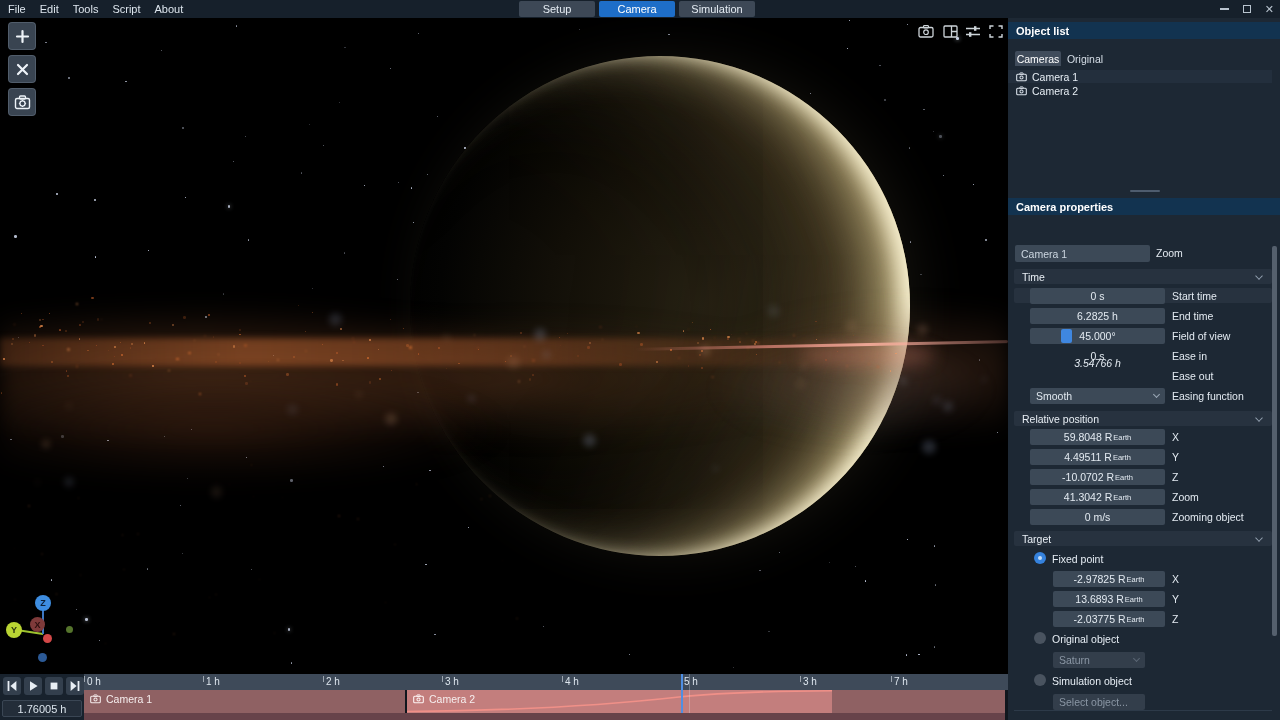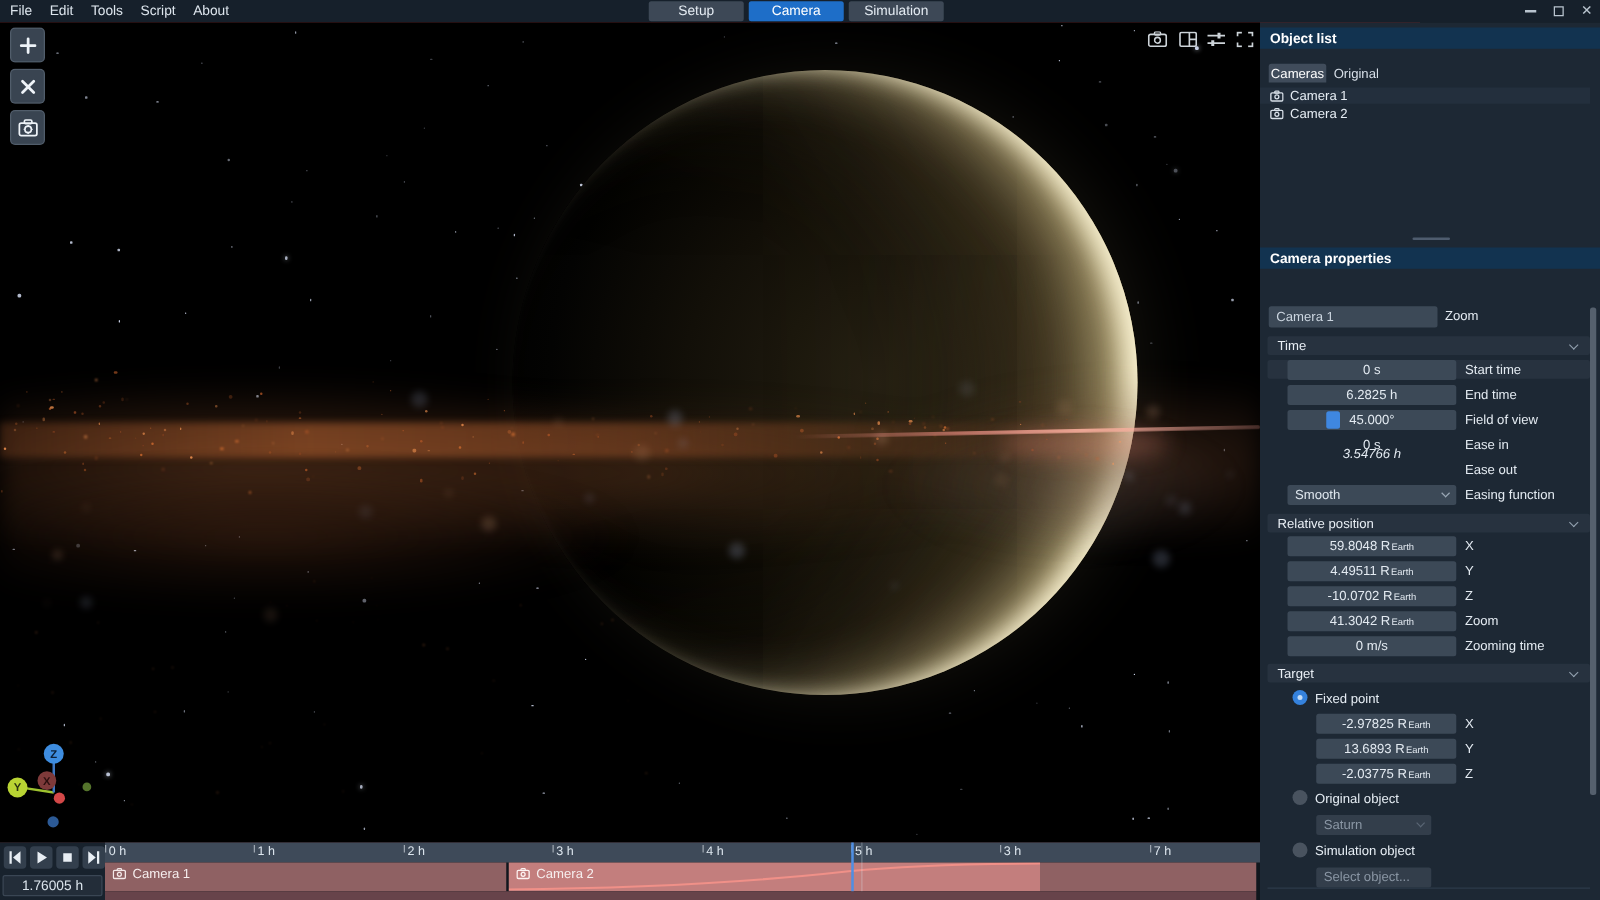--- a/index.html
+++ b/index.html
@@ -664,21 +664,21 @@
         </div>
       <div class="row-label" style="top:273px;">Z</div>
       <div class="field" style="top:293px;">
         <span>41.3042 R</span>
           <sub>Earth</sub>
         </div>
       <div class="row-label" style="top:293px;">Zoom</div>
       <div class="field" style="top:313px;">
         <span>0 m/s</span>
         </div>
-      <div class="row-label" style="top:313px;">Zooming time</div>
+      <div class="row-label" style="top:313px;">Zooming object</div>
 
       <div class="sec-bar" style="top:335px;">
         <span>Target</span>
         <span class="chev"></span>
       </div>
       <div class="radio sel" style="left:26px;top:356px;"></div>
       <div class="radio-label" style="top:357px;text-align:right;">Fixed point</div>
       <div class="field" style="left:45px;width:112px;top:375px;">
         <span>-2.97825 R</span>
           <sub>Earth</sub>
@@ -715,21 +715,21 @@
 
   <div class="timeline">
     <div class="ruler">
       <span class="tick-label" style="left:0px;">0 h</span>
       <span class="tick-label" style="left:119px;">1 h</span>
       <span class="tick-label" style="left:239px;">2 h</span>
       <span class="tick-label" style="left:358px;">3 h</span>
       <span class="tick-label" style="left:478px;">4 h</span>
       <span class="tick-label" style="left:597px;">5 h</span>
       <span class="tick-label" style="left:716px;">3 h</span>
-      <span class="tick-label" style="left:836px;text-align:right;">7 h</span>
+      <span class="tick-label" style="left:807px;text-align:right;">7 h</span>
     </div>
 
     <div class="track-block" style="left:84px;width:321px;background:#8f6163;">
       <div class="tb-label">
         <svg width="11" height="10" viewBox="0 0 16 13">
           <rect x="1" y="2.5" width="14" height="9.5" rx="1.5" fill="none" stroke="#f3e8e8" stroke-width="1.6"></rect>
           <rect x="5.5" y="0.5" width="5" height="2.5" rx="1" fill="none" stroke="#f3e8e8" stroke-width="1.4"></rect>
           <circle cx="8" cy="7.2" r="2.3" fill="none" stroke="#f3e8e8" stroke-width="1.5"></circle>
           </svg>
         <span>Camera 1</span>

